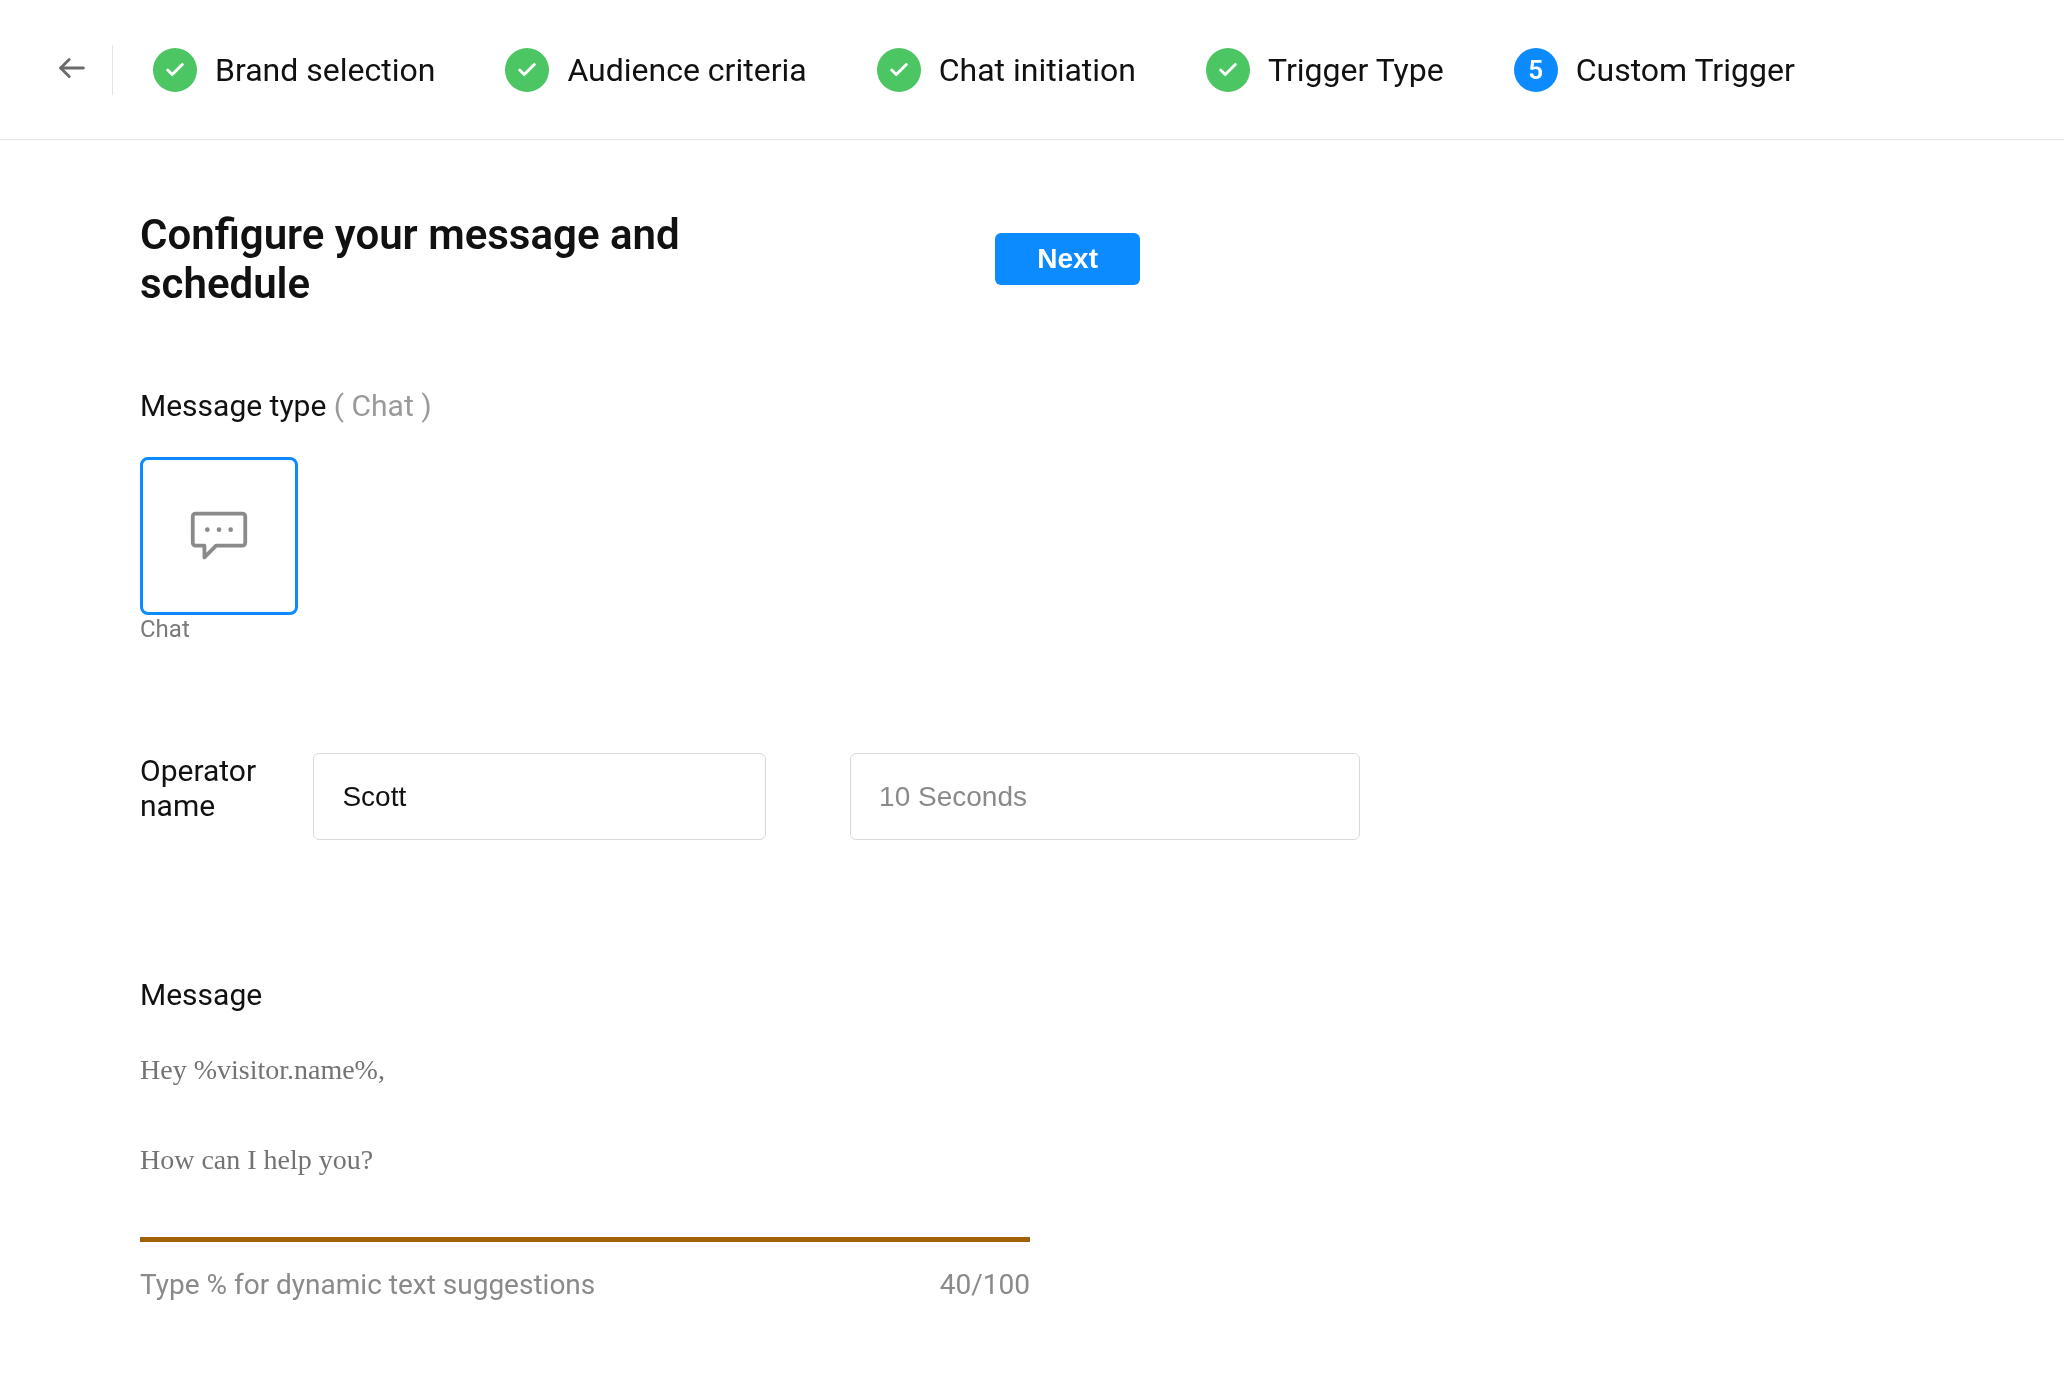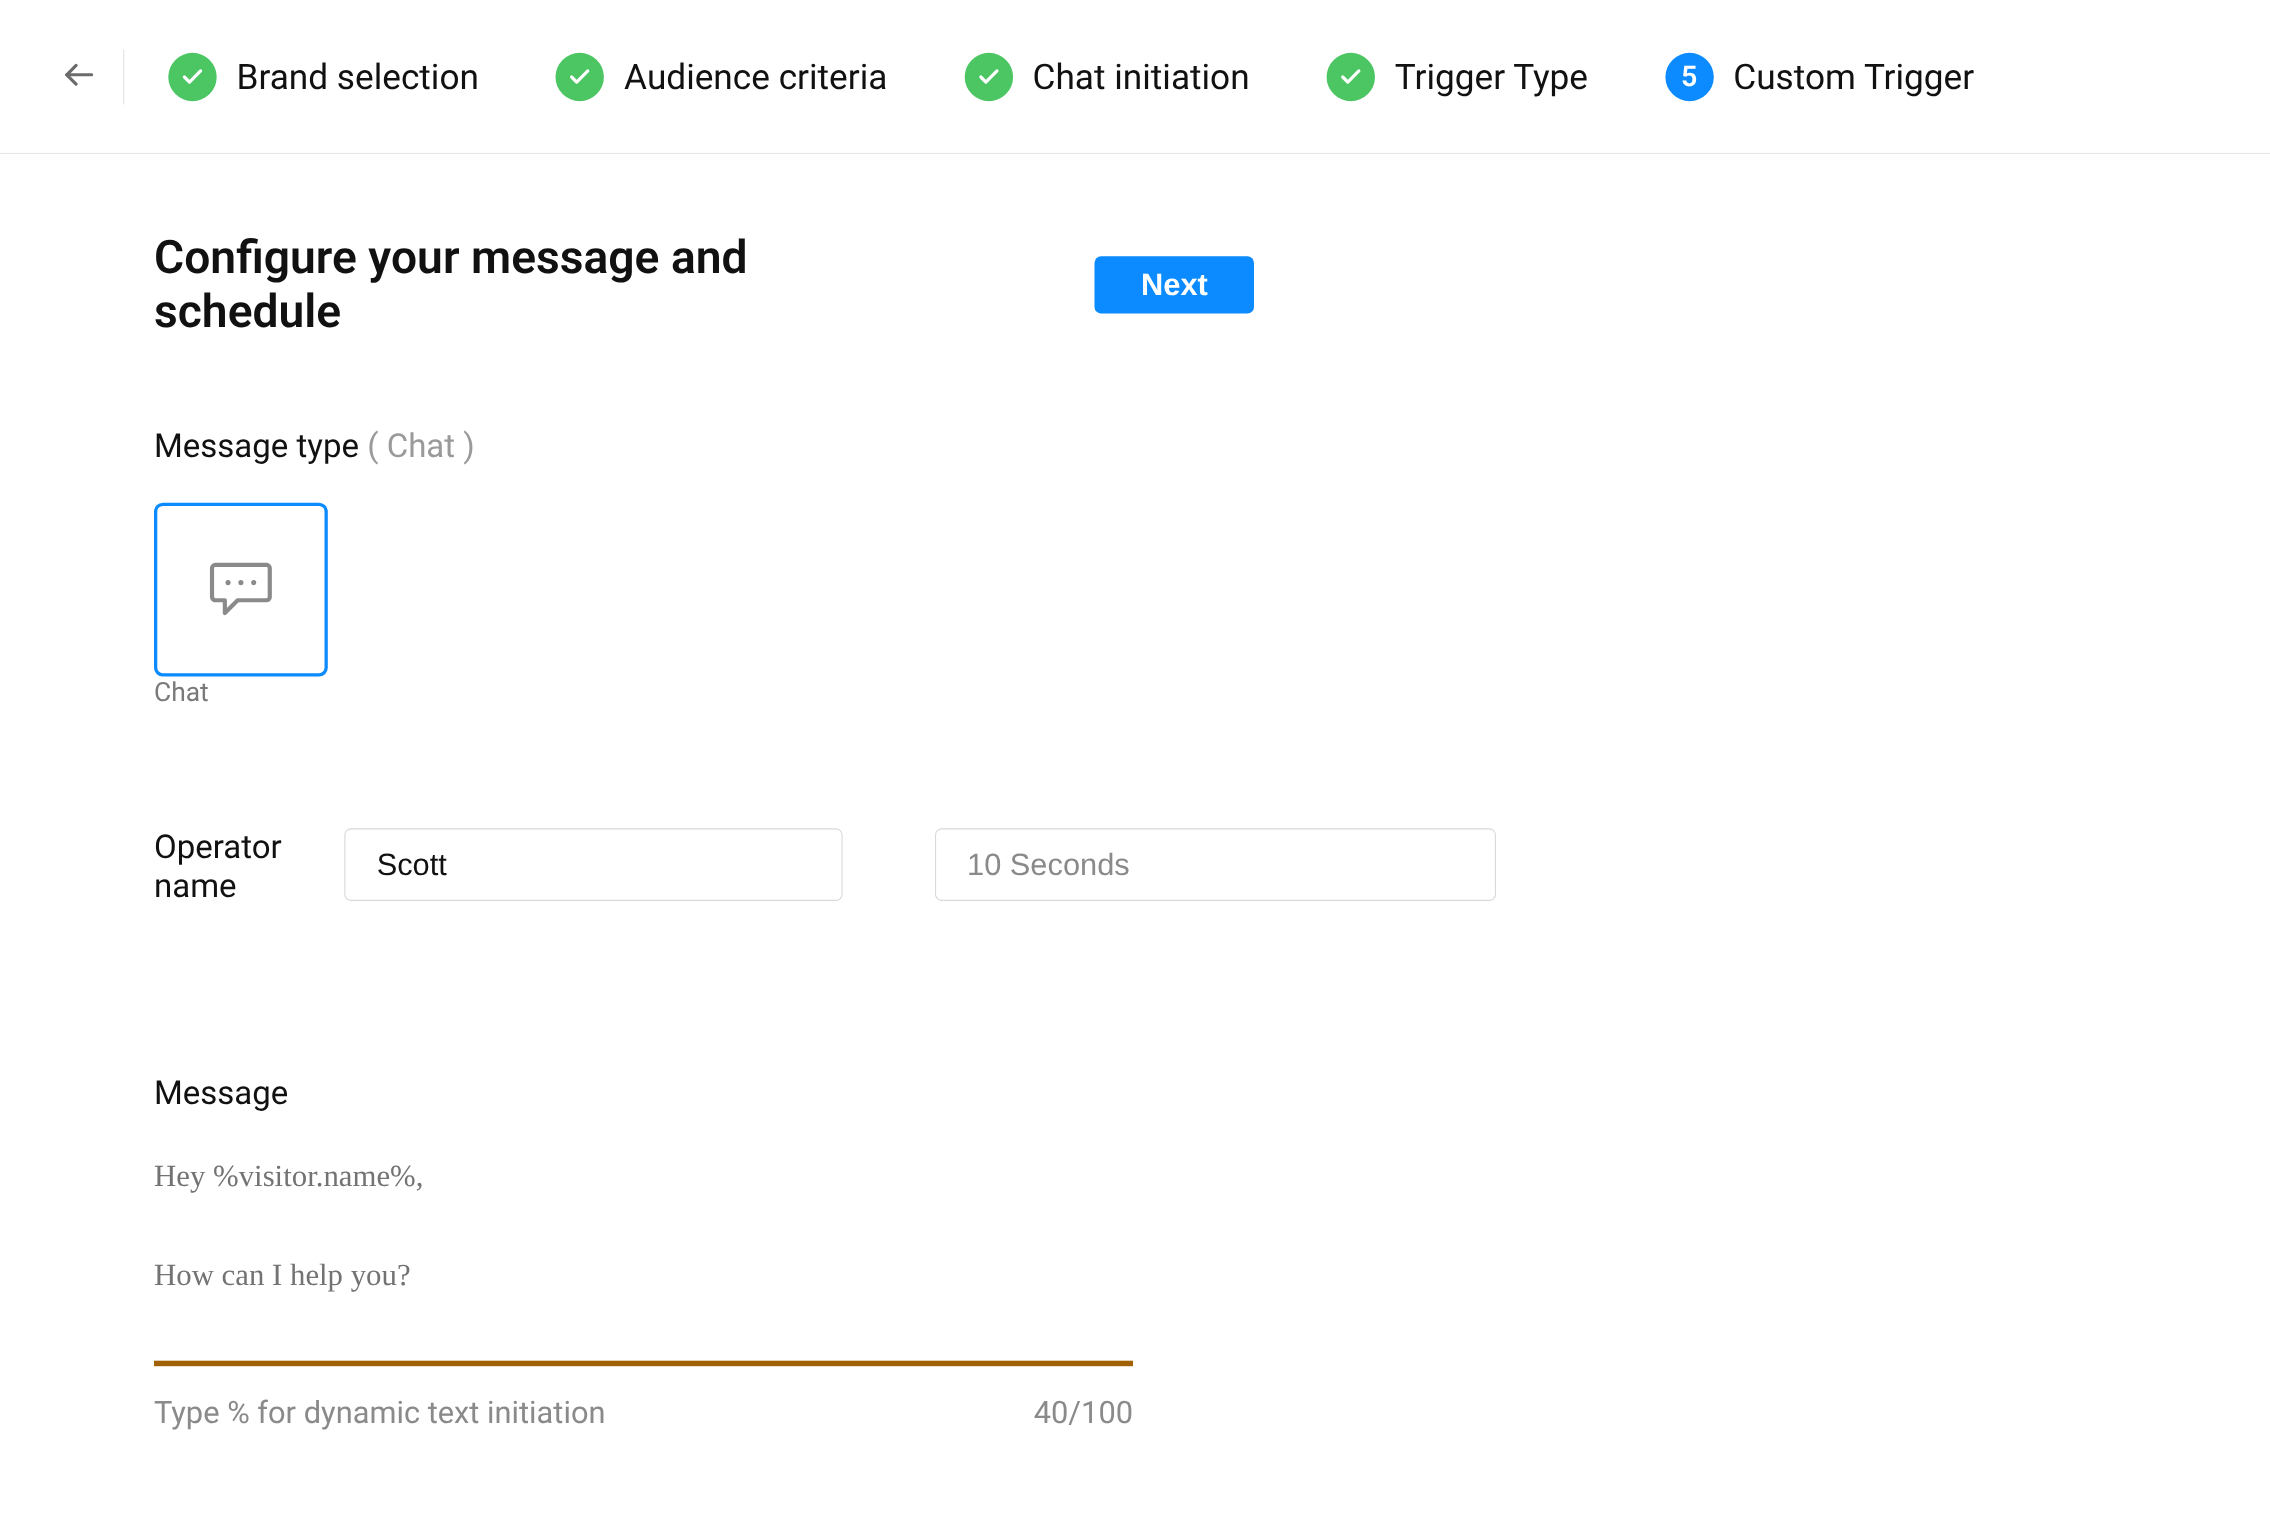--- a/index.html
+++ b/index.html
@@ -123,21 +123,21 @@
     margin-top: 110px;
   }
   .form-col { display: flex; flex-direction: row; }
   .field-label {
     font-size: 30px;
     color: #111;
     margin-bottom: 34px;
   }
   .text-input, .select-input {
     width: 510px;
-    height: 66px;
+    height: 87px;
     border: 1px solid #d9d9d9;
     border-radius: 6px;
     font-size: 28px;
     padding: 0 28px;
     background: #fff;
     color: #111;
   }
   .select-input {
     appearance: none;
     color: #8a8a8a;
@@ -269,18 +269,18 @@
       <input class="select-input" type="text" readonly="" value="10 Seconds" style="">
     </div>
   </div>
 
   <div class="message-section">
     <div class="message-label">Message</div>
     <textarea class="message-area" style="">Hey %visitor.name%,
 
 How can I help you?</textarea>
     <div class="message-footer">
-      <span>Type % for dynamic text initiation</span>
+      <span>Type % for dynamic text suggestions</span>
       <span>40/100</span>
     </div>
   </div>
 
 </div>
 
 </body></html>

